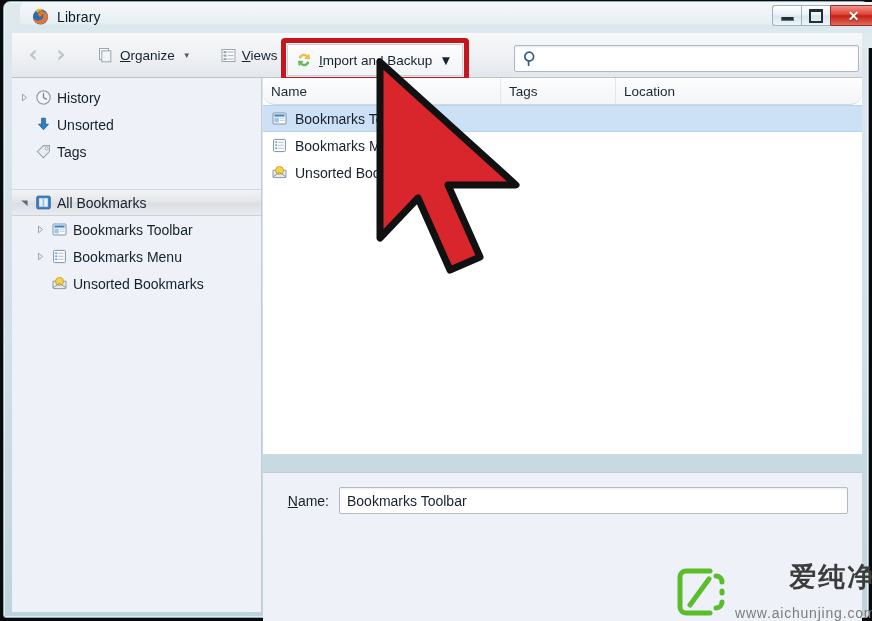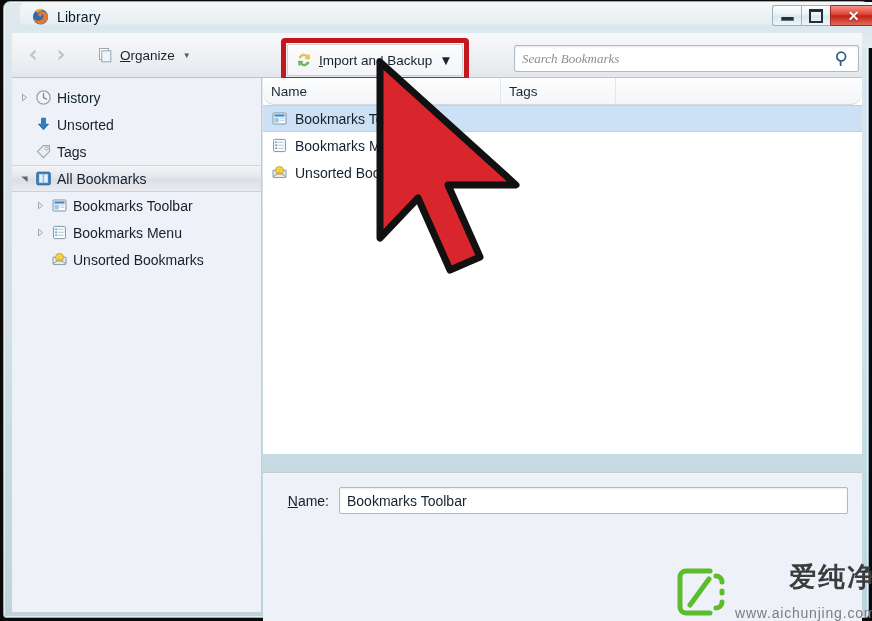--- a/index.html
+++ b/index.html
@@ -103,21 +103,21 @@
     overflow:hidden;
   }
   .tree{padding-top:6px;}
   .trow{
     display:flex;align-items:center;height:27px;padding-left:6px;gap:5px;
     font-size:14px;color:#14202c;white-space:nowrap;cursor:default;
   }
   .trow.indent1{padding-left:22px;}
   .trow.sel{
     background:linear-gradient(180deg,#f3f4f6 0%,#e3e5e9 48%,#dbdee3 52%,#e9ebef 100%);
-    border-top:1px solid #d2d6dd;border-bottom:1px solid #cdd2d9;height:25px;
+    border-top:1px solid #d2d6dd;border-bottom:1px solid #cdd2d9;height:25px;margin-top:24px;
   }
   .tw{width:12px;height:12px;display:flex;align-items:center;justify-content:center;flex:none;}
   .ticon{width:17px;height:17px;flex:none;position:relative;}
 
   .listpane{
     position:absolute;left:259px;top:76px;width:599px;height:376px;
     background:#fff;box-sizing:border-box;overflow:hidden;
   }
   .colhead{
     display:flex;height:26px;
@@ -204,36 +204,50 @@
         <span class="organize-icon">
           <svg width="16" height="16" viewBox="0 0 16 16">
             <rect x="1.5" y="1.5" width="9" height="11" fill="#fbfcfd" stroke="#9aa6b0"></rect>
             <rect x="3.8" y="3.8" width="9" height="11" fill="#f2f5f8" stroke="#9aa6b0"></rect>
           </svg>
         </span>
         <span><span class="acc">O</span>rganize</span>
         <span class="caret">▼</span>
       </div>
 
+      <div class="tbtn" style="margin-left:10px">
+        <span class="views-icon">
+          <svg width="15" height="15" viewBox="0 0 15 15">
+            <rect x="1" y="1.5" width="13" height="12" fill="#fff" stroke="#9aa6b0"></rect>
+            <rect x="2.5" y="3" width="3" height="2.2" fill="#9aa6b0"></rect>
+            <rect x="2.5" y="6.5" width="3" height="2.2" fill="#9aa6b0"></rect>
+            <rect x="2.5" y="10" width="3" height="2.2" fill="#9aa6b0"></rect>
+            <rect x="6.6" y="3.4" width="6" height="1.3" fill="#b4bec6"></rect>
+            <rect x="6.6" y="6.9" width="6" height="1.3" fill="#b4bec6"></rect>
+            <rect x="6.6" y="10.4" width="6" height="1.3" fill="#b4bec6"></rect>
+          </svg>
+        </span>
+        <span><span class="acc">V</span>iews</span>
+        <span class="caret">▼</span>
+      </div>
     </div>
 
     <div class="import-btn">
       <span class="sync-icon">
         <svg width="16" height="16" viewBox="0 0 16 16">
           <path d="M3 5.5a5 5 0 0 1 8.4-1.7l1.6-1.4.5 4.6-4.6-.6 1.6-1.4A3.4 3.4 0 0 0 4.6 6.2z" fill="#f2c53d" stroke="#c9a01f" stroke-width=".5"></path>
           <path d="M13 10.5a5 5 0 0 1-8.4 1.7L3 13.6l-.5-4.6 4.6.6-1.6 1.4a3.4 3.4 0 0 0 5.9-1.2z" fill="#6cc24a" stroke="#3f8c28" stroke-width=".5"></path>
         </svg>
       </span>
       <span><span class="acc">I</span>mport and Backup</span>
       <span class="caret">▼</span>
     </div>
     <div class="import-wrap"></div>
 
     <div class="searchbox">
-      <span class="search-ph">Search Bookmarks</span>
       <span class="search-ico">
         <svg width="17" height="17" viewBox="0 0 17 17">
           <circle cx="7.2" cy="6.6" r="4.4" fill="none" stroke="#2f5c86" stroke-width="1.7"></circle>
           <path d="M6.6 11 L6.6 15.2" stroke="#2f5c86" stroke-width="1.7" stroke-linecap="round"></path>
         </svg>
       </span>
     </div>
 
     <div class="sidebar">
       <div class="tree">
@@ -340,20 +354,21 @@
           <span>Unsorted Bookmarks</span>
         </div>
 
       </div>
     </div>
 
     <div class="listpane">
       <div class="colhead">
         <div class="col c1">Name</div>
         <div class="col c2">Tags</div>
+        <div class="col c3">Location</div>
       </div>
 
       <div class="lrow sel">
         <span class="licon">
           <svg width="17" height="17" viewBox="0 0 17 17">
             <rect x="2" y="3" width="13" height="11" rx="1" fill="#fdfdfd" stroke="#7f93a6" stroke-width="1"></rect>
             <rect x="3.4" y="4.4" width="10.2" height="2.2" fill="#3f86c9"></rect>
             <rect x="3.4" y="7.6" width="4.4" height="4.8" fill="#9fc6e6"></rect>
             <rect x="8.6" y="7.6" width="5" height="1.2" fill="#c3d6e6"></rect>
             <rect x="8.6" y="9.8" width="5" height="1.2" fill="#c3d6e6"></rect>

